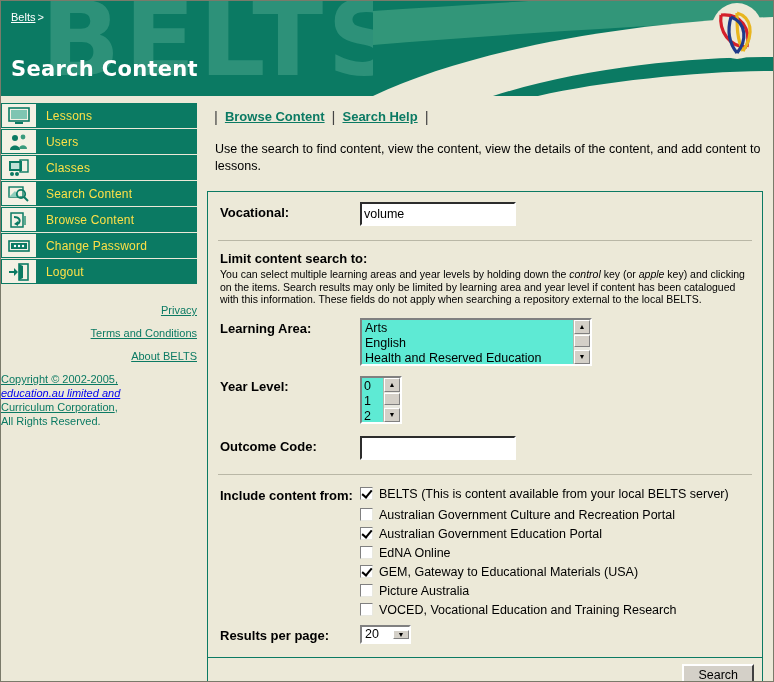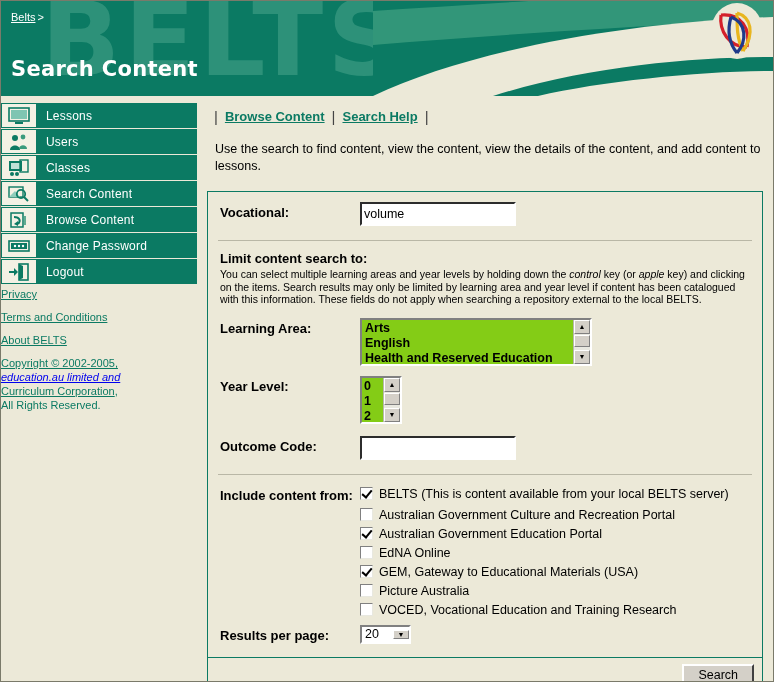--- a/index.html
+++ b/index.html
@@ -124,30 +124,32 @@
     background: #f3f1e4;
     border: 1px solid #0b7a63;
     box-sizing: border-box;
     display: flex;
     align-items: center;
     justify-content: center;
   }
   .nav-label {
     flex: 1 1 auto;
     background: #0b7a63;
-    color: #ffffff;
+    color: #fde047;
     font-size: 12px;
     display: flex;
     align-items: center;
     padding-left: 9px;
     box-sizing: border-box;
     letter-spacing: 0.2px;
   }
   #footer-links {
-    margin-top: 2px;
+    margin-top: 18px;
+    padding-left: 12px;
+    text-align: right;
   }
   #footer-links a {
     display: inline-block;
     color: #0b7a63;
     text-decoration: underline;
     font-size: 11px;
     margin-bottom: 10px;
   }
   #copyright {
     padding-left: 0;
@@ -250,25 +252,24 @@
   }
   #limit-text i { font-style: italic; }
 
   
   .listbox {
     border: 2px solid;
     border-top-color: #808080;
     border-left-color: #808080;
     border-right-color: #ffffff;
     border-bottom-color: #ffffff;
-    background: #84cc16;
+    background: #5eead4;
     box-sizing: border-box;
     display: flex;
     overflow: hidden;
-    font-weight: bold;
   }
   .listbox .opts {
     flex: 1 1 auto;
     padding: 1px 0 0 3px;
     font-size: 12.5px;
     line-height: 15px;
     overflow: hidden;
     white-space: nowrap;
   }
   .listbox .opts div { height: 15px; }

